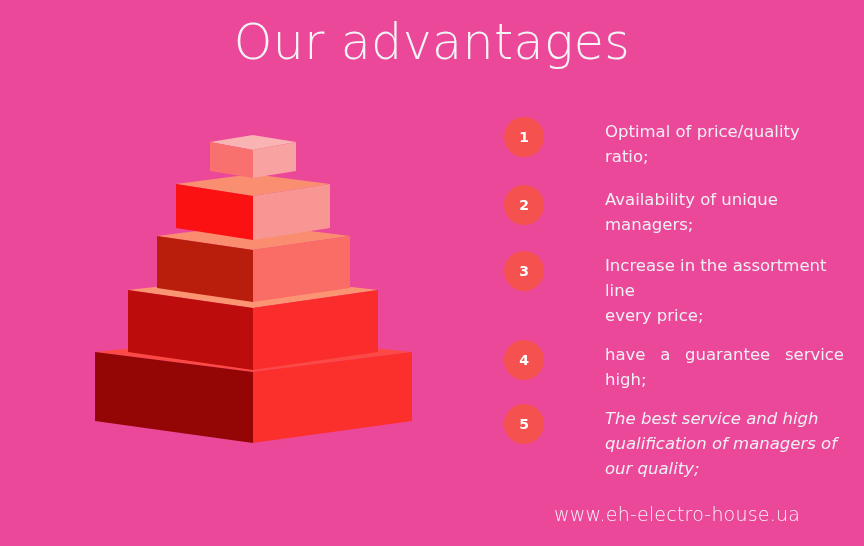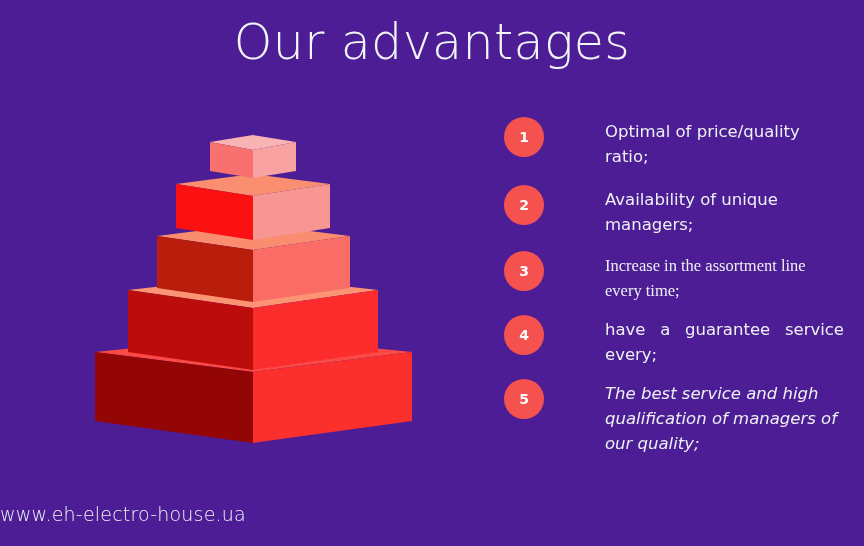--- a/index.html
+++ b/index.html
@@ -97,32 +97,32 @@
   .adv-item.i3 { margin-bottom: 12px; }
   .adv-item.i4 { margin-bottom: 12px; }
   .adv-item.i5 { margin-bottom: 0; }
 
   
   #footer {
     position: absolute;
     left: 0;
     top: 503px;
     width: 800px;
-    text-align: left;
+    text-align: right;
     font-family: "DejaVu Sans", sans-serif;
     font-weight: 300;
     font-size: 19px;
     color: #e9ebee;
     letter-spacing: 0.2px;
   }
 </style>
 </head>
 <body>
 
-<div id="slide" style="background: #4c1d95;">
+<div id="slide" style="background: #ec4899;">
 
   <div id="title" style="color: rgb(243, 244, 246);">Our advantages</div>
 
   <div id="pyramid-wrap">
     <svg id="pyramid-svg" viewBox="0 0 400 340">
 
       <g>
         <polygon class="t5-top" points="35,234 193,218 352,234 193,254" fill="#fb4a45"></polygon>
         <polygon class="t5-left" points="35,234 193,254 193,325 35,303" fill="#940505"></polygon>
         <polygon class="t5-right" points="352,234 193,254 193,325 352,303" fill="#fb2f2c"></polygon>
@@ -166,30 +166,30 @@
 
     <div class="adv-item i2">
       <span class="adv-badge" style="background: rgb(245, 82, 79); color: rgb(255, 255, 255);">2</span>
       <span class="adv-text" style="color: rgb(238, 240, 243);">
         <span class="adv-line">Availability of unique managers;</span>
       </span>
     </div>
 
     <div class="adv-item i3">
       <span class="adv-badge" style="background: rgb(245, 82, 79); color: rgb(255, 255, 255);">3</span>
-      <span class="adv-text" style="color: rgb(238, 240, 243); font-family: Liberation Serif, serif;">
+      <span class="adv-text" style="color: rgb(238, 240, 243);">
         <span class="adv-line">Increase in the assortment line</span>
-        <span class="adv-line">every time;</span>
+        <span class="adv-line">every price;</span>
       </span>
     </div>
 
     <div class="adv-item i4">
       <span class="adv-badge" style="background: rgb(245, 82, 79); color: rgb(255, 255, 255);">4</span>
       <span class="adv-text justify" style="color: rgb(238, 240, 243);">
-        <span class="adv-line">have a guarantee service every;</span>
+        <span class="adv-line">have a guarantee service high;</span>
       </span>
     </div>
 
     <div class="adv-item i5">
       <span class="adv-badge" style="background: rgb(245, 82, 79); color: rgb(255, 255, 255);">5</span>
       <span class="adv-text" style="color: rgb(238, 240, 243); font-style: italic;">
         <span class="adv-line">The best service and high</span>
         <span class="adv-line">qualification of managers of</span>
         <span class="adv-line">our quality;</span>
       </span>

